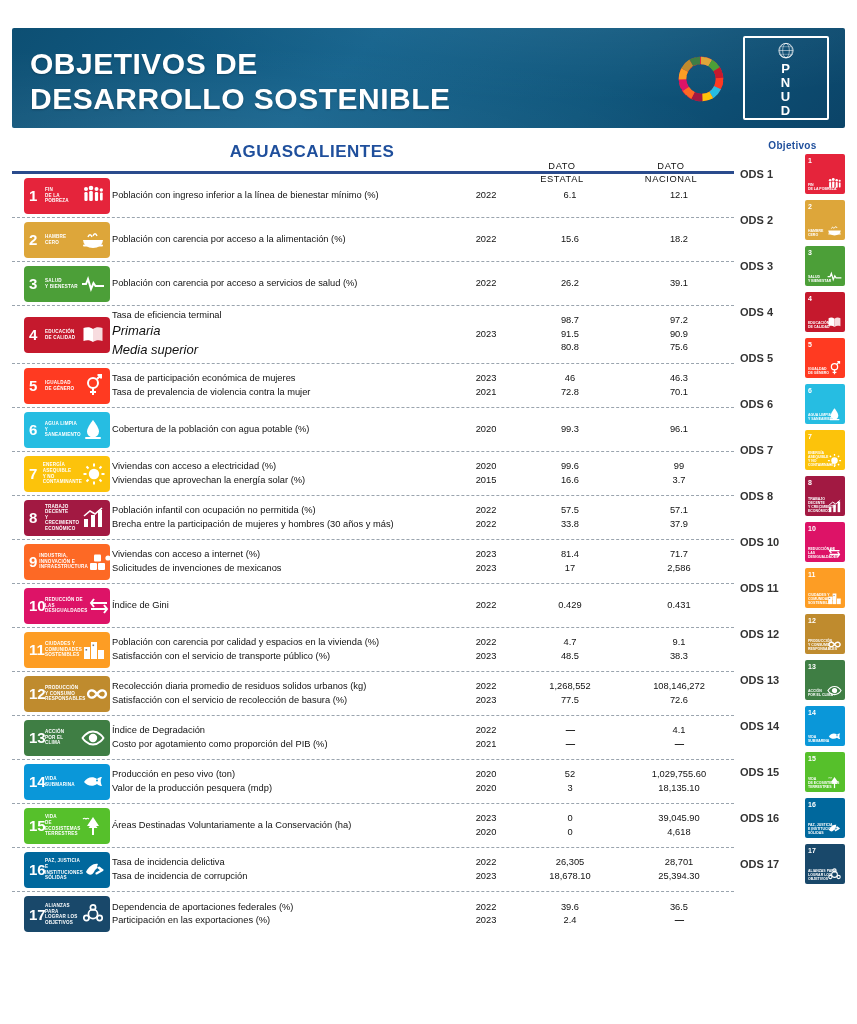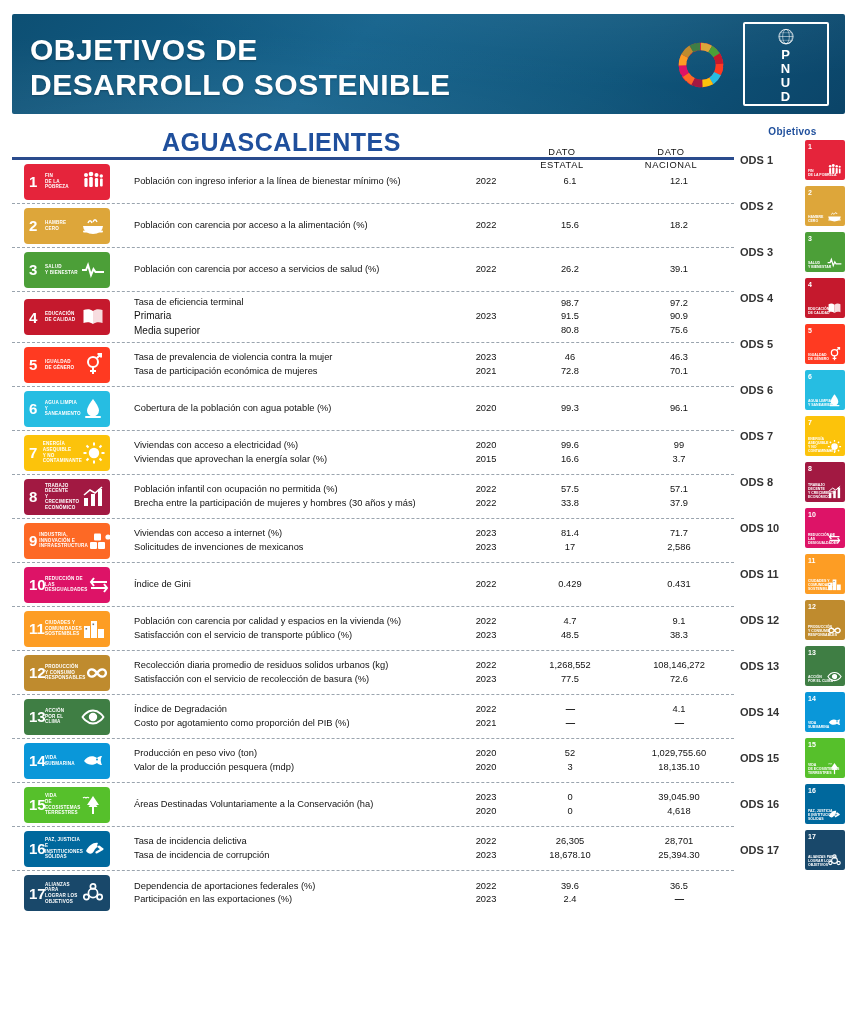--- a/index.html
+++ b/index.html
@@ -9,21 +9,21 @@
     height: 1024px;
     background: #ffffff;
     font-family: "Liberation Sans", sans-serif;
     color: #1a1a1a;
     overflow: hidden;
   }
 
   
   .banner {
     position: relative;
-    margin: 14px 12px 0 12px;
+    margin: 28px 12px 0 12px;
     height: 100px;
     background: linear-gradient(135deg, #0d4f73 0%, #14628c 40%, #0f567c 70%, #0b4468 100%);
     border-radius: 2px;
     overflow: hidden;
   }
   .banner:after {
     content:"";
     position:absolute; inset:0;
     background:
       radial-gradient(ellipse at 20% 120%, rgba(255,255,255,0.08), transparent 60%),
@@ -86,21 +86,22 @@
   .thead {
     position: relative;
     height: 40px;
     border-bottom: 3px solid #2a4b8d;
     margin-top: 6px;
   }
   .state-name {
     position:absolute;
     left: 150px; top: 8px;
     width: 300px;
-    font-size: 25px;
+    text-align: center;
+    font-size: 17px;
     font-weight: bold;
     color: #1f4f9c;
     letter-spacing: .5px;
   }
   .col-head {
     position: absolute;
     top: 26px;
     width: 96px;
     text-align: center;
     font-size: 8px;
@@ -162,28 +163,29 @@
   .goal-ico {
     width: 26px; height: 26px;
     display:flex; align-items:center; justify-content:center;
     font-size: 17px;
     line-height: 1;
   }
   .goal-ico svg { width: 24px; height: 24px; }
 
   .indicators {
     flex: 1;
-    padding-left: 24px;
+    padding-left: 2px;
     font-size: 9.3px;
     line-height: 1.45;
     color: #111;
   }
   .indicators .sub {
-    font-size: 10px;
+    font-size: 13px;
     line-height: 1.45;
+    font-style: italic;
   }
   .years, .estatal, .nacional {
     text-align: center;
     font-size: 9.3px;
     line-height: 1.45;
     color: #111;
   }
   .years { width: 60px; min-width:60px; }
   .estatal { width: 108px; min-width:108px; }
   .nacional { width: 110px; min-width:110px; }
@@ -422,22 +424,22 @@
             </div>
             <div class="goal-ico">
               <svg viewBox="0 0 24 24" fill="none" stroke="#fff" stroke-width="2">
                 <circle cx="12" cy="9" r="5"></circle>
                 <path d="M12 14v7M9 18h6"></path>
                 <path d="M16 5l4-4M16.5 1H20v3.5"></path>
               </svg>
             </div>
           </div>
           <div class="indicators">
+            <div>Tasa de participación económica de mujeres</div>
             <div>Tasa de prevalencia de violencia contra la mujer</div>
-            <div>Tasa de participación económica de mujeres</div>
           </div>
           <div class="years">
             <div>2023</div>
             <div>2021</div>
           </div>
           <div class="estatal">
             <div>46</div>
             <div>72.8</div>
           </div>
           <div class="nacional">

